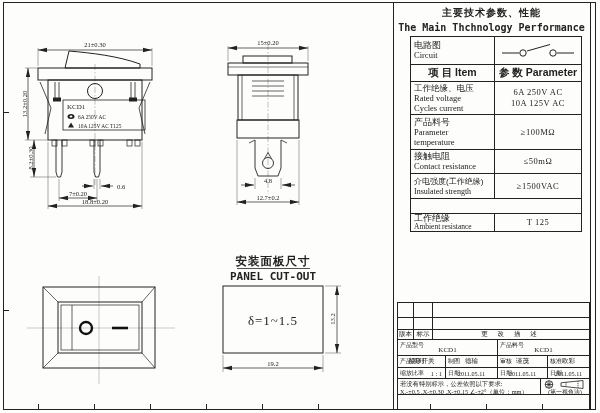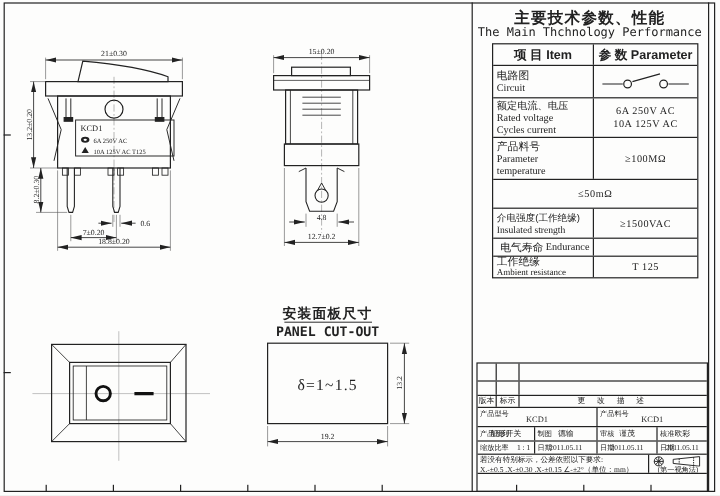--- a/index.html
+++ b/index.html
@@ -3,22 +3,22 @@
 <meta charset="utf-8">
 <style>
   html,body{margin:0;padding:0;background:#e8e8e8;}
   .sheet{position:relative;width:600px;height:413px;background:#fdfdfc;font-family:"Liberation Sans",sans-serif;color:#222;overflow:hidden;}
   .abs{position:absolute;}
   .bframe{position:absolute;left:3px;top:2px;width:593px;height:408px;border:1px solid #222;box-sizing:border-box;}
   .vline{position:absolute;width:1px;background:#222;}
   .tick{position:absolute;width:1px;height:6px;background:#222;bottom:3px;}
   .ltick{position:absolute;height:1px;width:6px;background:#222;left:3px;}
   
-  .spec-title-cn{position:absolute;left:393px;top:6px;width:197px;text-align:center;font-size:13px;font-weight:bold;letter-spacing:1px;}
-  .spec-title-en{position:absolute;left:393px;top:22px;width:197px;text-align:center;font-size:10px;font-weight:normal;font-family:"DejaVu Sans Mono",monospace;letter-spacing:0px;}
+  .spec-title-cn{position:absolute;left:393px;top:6px;width:197px;text-align:center;font-size:10px;font-weight:bold;letter-spacing:1px;}
+  .spec-title-en{position:absolute;left:393px;top:22px;width:197px;text-align:center;font-size:10px;font-weight:bold;font-family:"DejaVu Sans Mono",monospace;letter-spacing:0px;}
   .spec-table{position:absolute;left:410px;top:36px;width:172px;border:1px solid #222;box-sizing:border-box;background:#fdfdfc;}
   .srow{display:flex;box-sizing:border-box;border-top:1px solid #222;}
   .srow:first-child{border-top:none;}
   .scl{width:84px;box-sizing:border-box;border-right:1px solid #222;padding:1px 0 1px 3px;display:flex;flex-direction:column;justify-content:center;}
   .scr{flex:1;display:flex;flex-direction:column;align-items:center;justify-content:center;}
   .cn{font-size:9px;line-height:11px;}
   .en{font-size:8.5px;line-height:9.5px;font-family:"Liberation Serif",serif;}
   .val{font-size:8.5px;line-height:11px;font-family:"Liberation Serif",serif;letter-spacing:0.5px;}
   .hdr{justify-content:center;align-items:center;text-align:center;font-weight:bold;font-size:10.5px;padding-left:0;}
   
@@ -213,81 +213,81 @@
       <line x1="137" y1="34" x2="137" y2="101" marker-start="url(#ar4)" marker-end="url(#ar4)"></line>
     </g>
     <text x="73" y="113.5" font-size="6.5" text-anchor="middle">19.2</text>
     <text x="135" y="67" font-size="6.5" text-anchor="middle" transform="rotate(-90 135 67)">13.2</text>
   </svg>
 
   <div class="spec-title-cn">主要技术参数、性能</div>
   <div class="spec-title-en">The Main Thchnology Performance</div>
 
   <div class="spec-table">
-    <div class="srow" style="height:17px">
-      <div class="scl hdr">项 目 Item</div>
-      <div class="scr hdr">参 数 Parameter</div>
-    </div>
     <div class="srow" style="height:27px">
       <div class="scl">
         <span class="cn">电路图</span>
         <span class="en">Circuit</span>
       </div>
       <div class="scr">
         <svg width="76" height="20" viewBox="0 0 76 20">
           <g stroke="#222" stroke-width="1" fill="none">
             <line x1="2" y1="12" x2="19" y2="12"></line>
             <circle cx="23" cy="12" r="3.2"></circle>
             <line x1="27" y1="10" x2="50" y2="3.5"></line>
             <circle cx="53" cy="12" r="3.2"></circle>
             <line x1="57" y1="12" x2="74" y2="12"></line>
           </g>
         </svg>
       </div>
     </div>
+    <div class="srow" style="height:17px">
+      <div class="scl hdr">项 目 Item</div>
+      <div class="scr hdr">参 数 Parameter</div>
+    </div>
     <div class="srow" style="height:33px">
       <div class="scl">
-        <span class="cn" style="font-size:8.5px">额定电流、电压</span>
+        <span class="cn" style="font-size:8.5px">工作绝缘、电压</span>
         <span class="en">Rated voltage</span>
         <span class="en">Cycles current</span>
       </div>
       <div class="scr">
         <span class="val">6A 250V AC</span>
         <span class="val">10A 125V AC</span>
       </div>
     </div>
     <div class="srow" style="height:35px">
       <div class="scl">
         <span class="cn">产品料号</span>
         <span class="en">Parameter</span>
         <span class="en">temperature</span>
       </div>
       <div class="scr">
           <span class="val">≥100MΩ</span>
         </div>
     </div>
     <div class="srow" style="height:24px">
+      <div class="scl">
+        <span class="cn">接触电阻</span>
+        <span class="en">Contact resistance</span>
+      </div>
       <div class="scr">
           <span class="val">≤50mΩ</span>
         </div>
     </div>
     <div class="srow" style="height:25px">
       <div class="scl">
         <span class="cn" style="font-size:8px">介电强度(工作绝缘)</span>
         <span class="en" style="font-size:8px">Insulated strength</span>
       </div>
       <div class="scr">
           <span class="val">≥1500VAC</span>
         </div>
     </div>
     <div class="srow" style="height:15px">
-      <div class="scl" style="flex-direction:row;align-items:center;">
-        <span class="cn">电气寿命</span>
-        <span class="en" style="margin-left:2px">Endurance</span>
-      </div>
     </div>
     <div class="srow" style="height:18px">
       <div class="scl" style="line-height:8px">
         <span class="cn" style="line-height:9px">工作绝缘</span>
         <span class="en" style="font-size:7.5px;line-height:8px">Ambient resistance</span>
       </div>
       <div class="scr">
           <span class="val">T 125</span>
         </div>
     </div>

